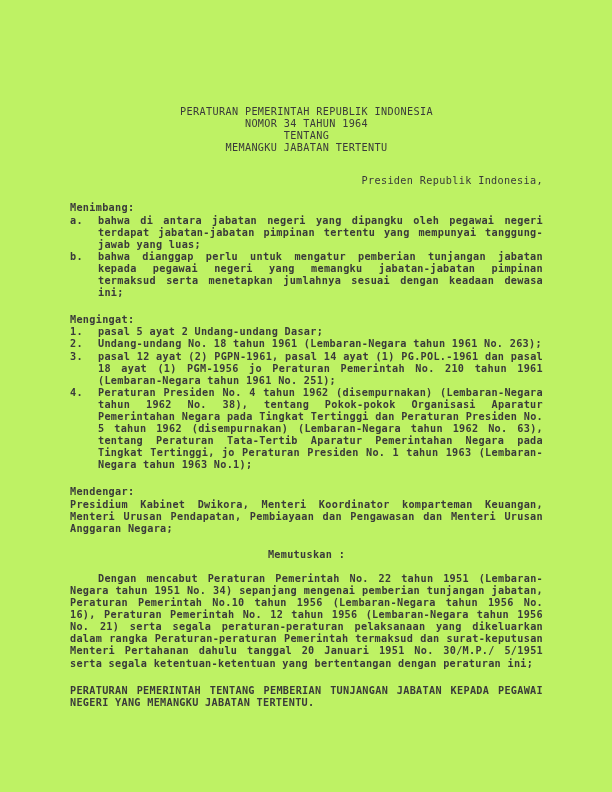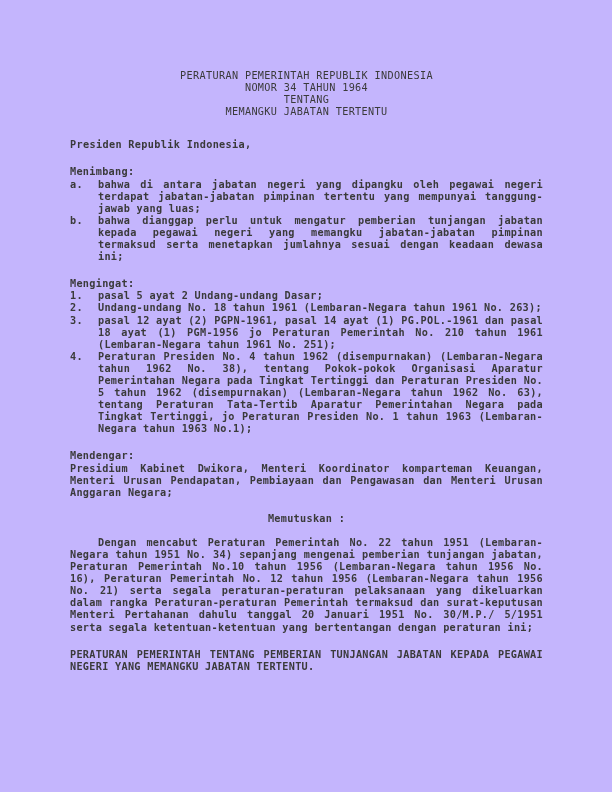--- a/index.html
+++ b/index.html
@@ -11,38 +11,37 @@
     width: 612px;
     height: 792px;
     font-family: "DejaVu Sans Mono", "Liberation Mono", monospace;
     color: #3a3a3a;
     overflow: hidden;
   }
   .page {
     position: relative;
     width: 612px;
     height: 792px;
-    background: #c4b5fd;
+    background: #bef264;
     box-sizing: border-box;
-    padding: 70px 69px 0 70px;
+    padding: 106px 69px 0 70px;
   }
   .doc-title {
     text-align: center;
     font-size: 10.2px;
     line-height: 12.1px;
     letter-spacing: 0.35px;
     white-space: pre;
   }
   .subtitle {
-    text-align: left;
+    text-align: right;
     font-size: 10.2px;
     line-height: 12.1px;
     letter-spacing: 0.35px;
     margin-top: 21px;
-    font-weight: bold;
   }
   .section {
     margin-top: 15px;
     font-weight: bold;
   }
   .section.tight {
     margin-top: 14px;
   }
   .heading {
     font-size: 10.2px;

